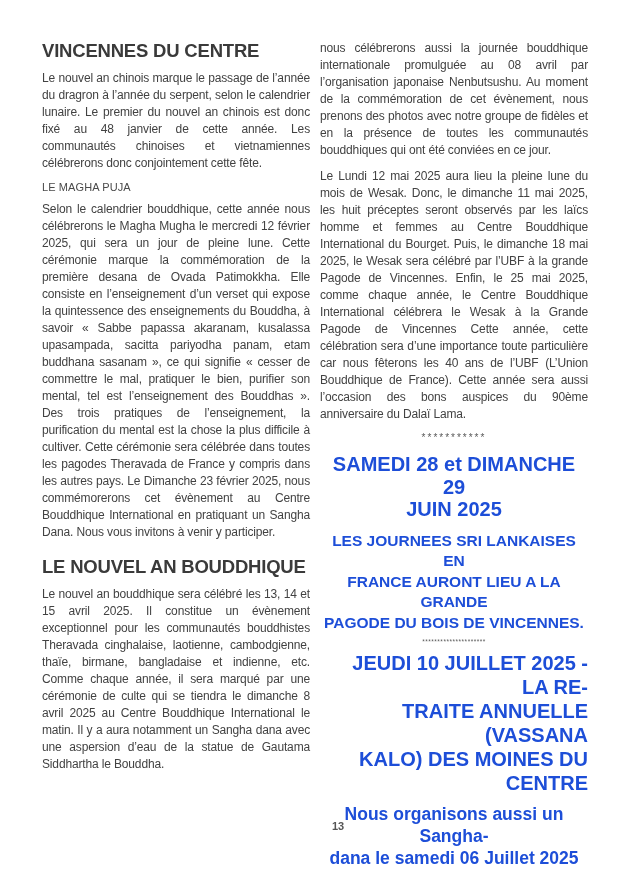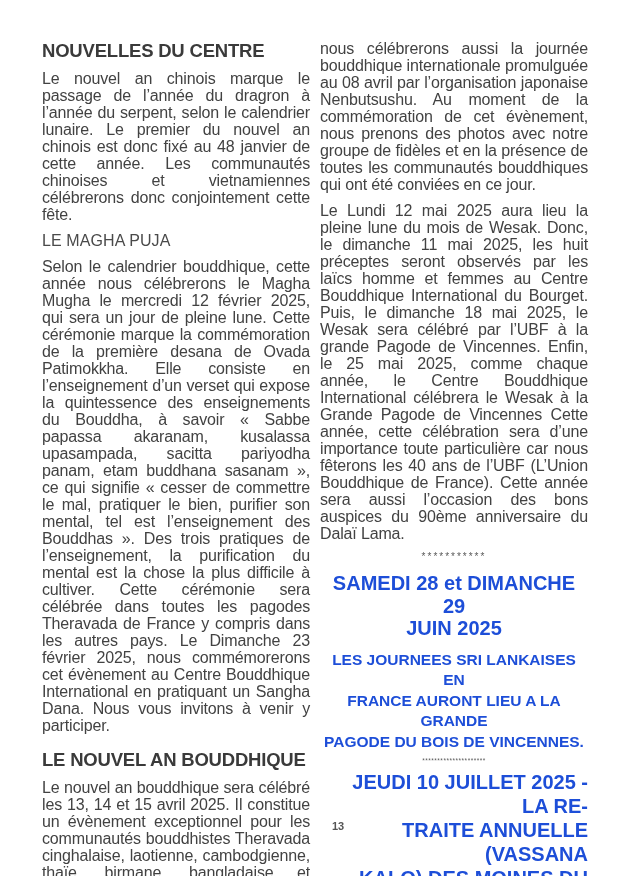--- a/index.html
+++ b/index.html
@@ -23,28 +23,28 @@
   .section-title {
     font-size: 18.5px;
     font-weight: bold;
     color: #3a3a3a;
     letter-spacing: -0.2px;
     margin: 15px 0 9px 0;
     line-height: 21px;
   }
   .section-title.first { margin-top: 0; }
   p.body {
-    font-size: 16px;
+    font-size: 12px;
     line-height: 17px;
     letter-spacing: -0.15px;
     text-align: justify;
     margin: 0 0 9px 0;
   }
   .subhead {
-    font-size: 16px;
+    font-size: 11px;
     color: #4a4a4a;
     letter-spacing: 0.1px;
     margin: 3px 0 8px 0;
   }
   .divider-dark {
     text-align: center;
     font-size: 10px;
     letter-spacing: 2px;
     color: #5a5a5a;
     margin: 6px 0 2px 0;
@@ -75,21 +75,21 @@
     color: #555555;
   }
 </style>
 </head>
 <body>
 
 <div class="page">
   <div class="columns">
 
     <div class="col">
-      <h1 class="section-title first">NOUVELLES DU CENTRE</h1>
+      <h1 class="section-title first">VINCENNES DU CENTRE</h1>
       <p class="body">Le nouvel an chinois marque le passage de l’année du dragron à l’année du serpent, selon le calendrier lunaire. Le premier du nouvel an chinois est donc fixé au 48 janvier de cette année. Les communautés chinoises et vietnamiennes célébrerons donc conjointement cette fête.</p>
       <div class="subhead">LE MAGHA PUJA</div>
       <p class="body">Selon le calendrier bouddhique, cette année nous célébrerons le Magha Mugha le mercredi 12 février 2025, qui sera un jour de pleine lune. Cette cérémonie marque la commémoration de la première desana de Ovada Patimokkha. Elle consiste en l’enseignement d’un verset qui expose la quintessence des enseignements du Bouddha, à savoir « Sabbe papassa akaranam, kusalassa upasampada, sacitta pariyodha panam, etam buddhana sasanam », ce qui signifie « cesser de commettre le mal, pratiquer le bien, purifier son mental, tel est l’enseignement des Bouddhas ». Des trois pratiques de l’enseignement, la purification du mental est la chose la plus difficile à cultiver. Cette cérémonie sera célébrée dans toutes les pagodes Theravada de France y compris dans les autres pays. Le Dimanche 23 février 2025, nous commémorerons cet évènement au Centre Bouddhique International en pratiquant un Sangha Dana. Nous vous invitons à venir y participer.</p>
       <h1 class="section-title">LE NOUVEL AN BOUDDHIQUE</h1>
       <p class="body">Le nouvel an bouddhique sera célébré les 13, 14 et 15 avril 2025. Il constitue un évènement exceptionnel pour les communautés bouddhistes Theravada cinghalaise, laotienne, cambodgienne, thaïe, birmane, bangladaise et indienne, etc. Comme chaque année, il sera marqué par une cérémonie de culte qui se tiendra le dimanche 8 avril 2025 au Centre Bouddhique International le matin. Il y a aura notamment un Sangha dana avec une aspersion d’eau de la statue de Gautama Siddhartha le Bouddha.</p>
 
     </div>
 
     <div class="col">
       <p class="body">nous célébrerons aussi la journée bouddhique internationale promulguée au 08 avril par l’organisation japonaise Nenbutsushu. Au moment de la commémoration de cet évènement, nous prenons des photos avec notre groupe de fidèles et en la présence de toutes les communautés bouddhiques qui ont été conviées en ce jour.</p>

